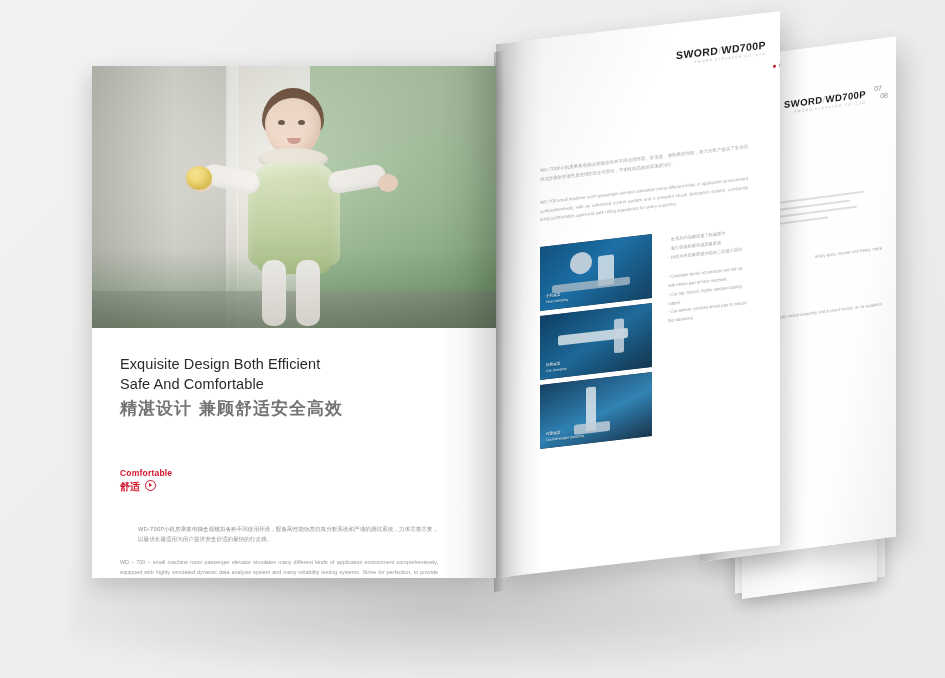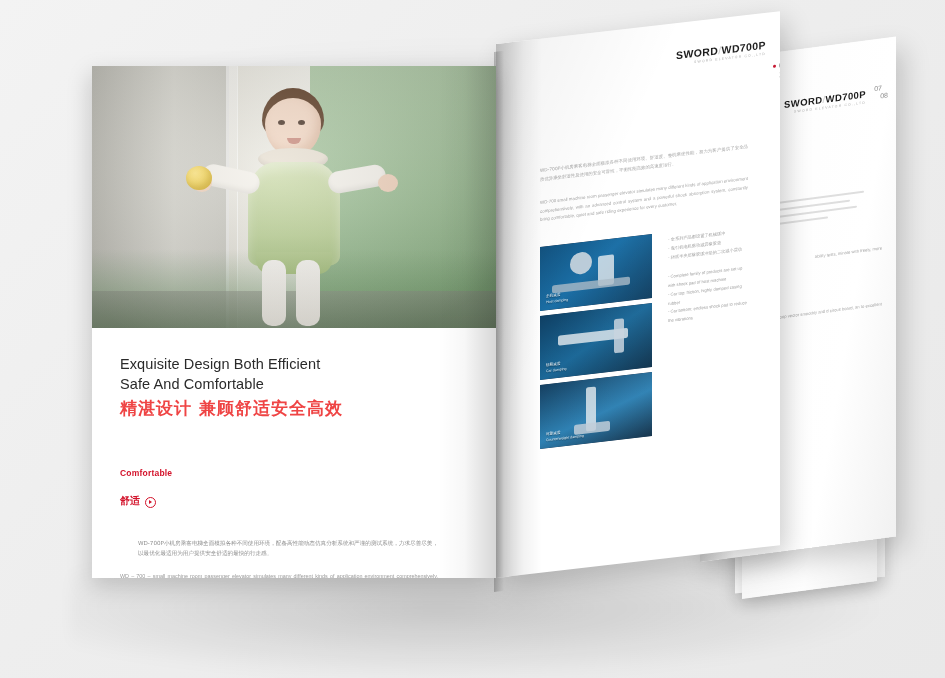--- a/index.html
+++ b/index.html
@@ -211,39 +211,39 @@
   }
   .headline-en {
     color: #2a2a2a;
     font-size: 14.5px;
     line-height: 1.38;
     letter-spacing: 0.1px;
     margin: 0 0 3px 0;
     font-weight: 400;
   }
   .headline-cn {
-    color: #ef4444;
+    color: #737373;
     font-size: 17px;
     font-weight: 700;
     letter-spacing: 1px;
     margin: 2px 0 0 0;
     font-family: "DejaVu Sans", sans-serif;
   }
   .sub-en {
     color: #d3122a;
     font-size: 8.5px;
     font-weight: 700;
     margin: 48px 0 0 0;
     letter-spacing: 0.2px;
   }
   .sub-cn-row {
     display: flex;
-    align-items: flex-end;
+    align-items: flex-start;
     gap: 5px;
-    margin-top: 16px;
+    margin-top: 2px;
   }
   .sub-cn {
     color: #d3122a;
     font-size: 10px;
     font-weight: 700;
     font-family: "DejaVu Sans", sans-serif;
   }
   .arrow-circle {
     width: 9px; height: 9px;
     border: 1px solid #d3122a;

